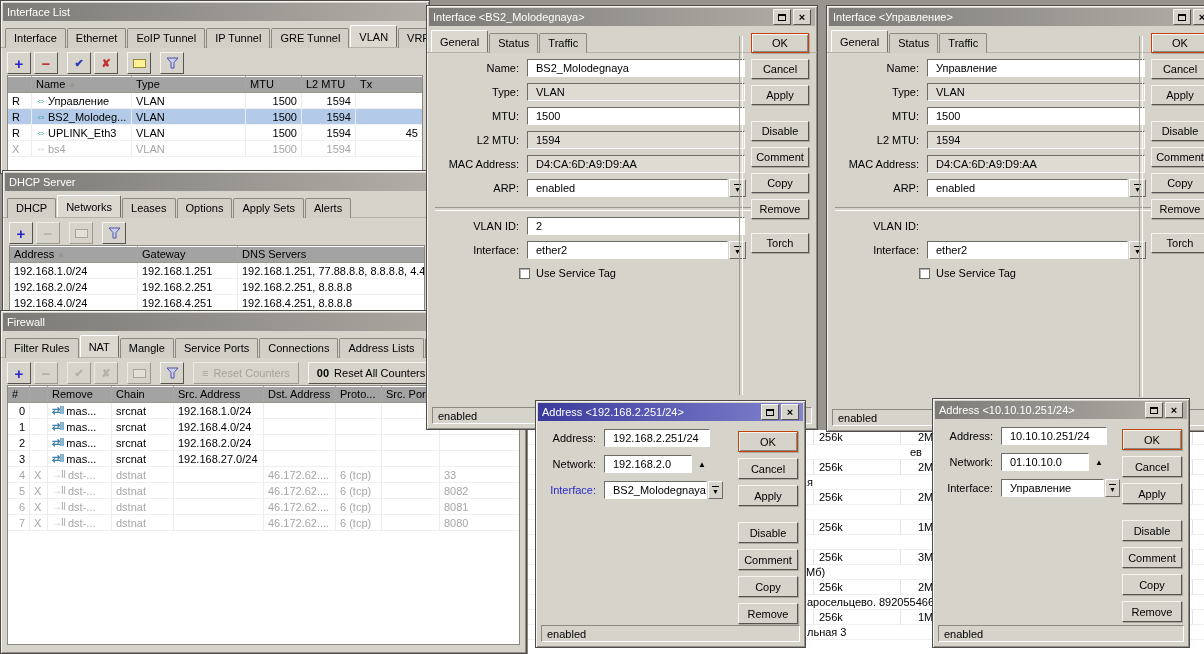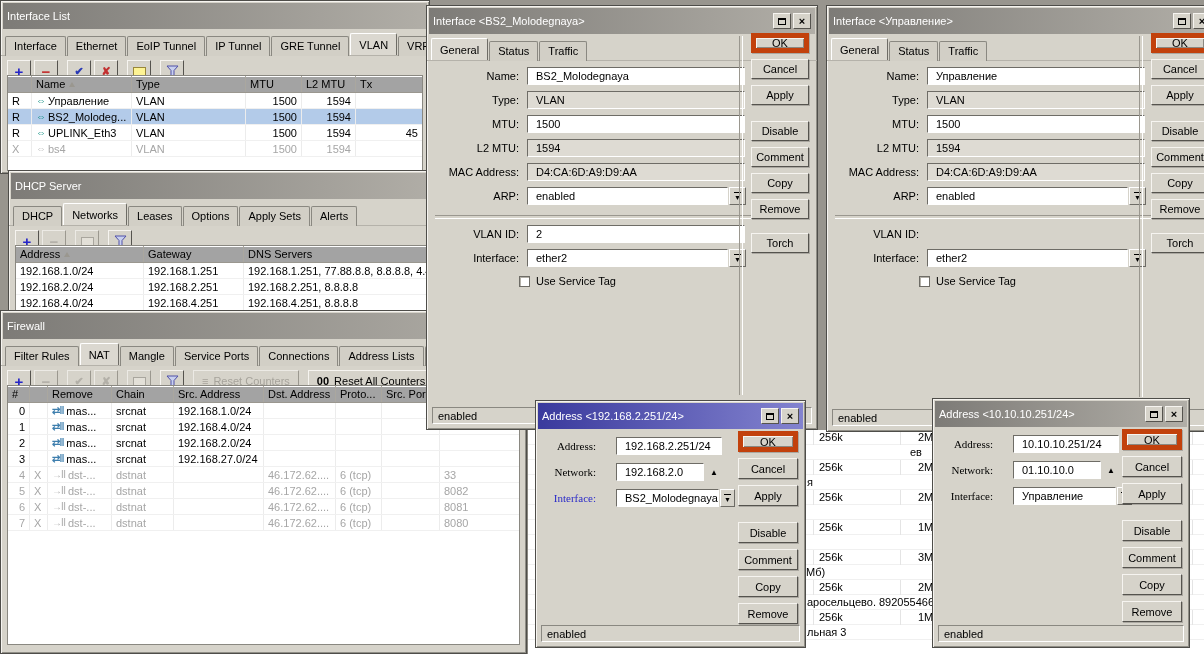--- a/index.html
+++ b/index.html
@@ -1,20 +1,20 @@
 <!DOCTYPE html>
 <html><head>
 <meta charset="utf-8">
 <style>
   html,body{margin:0;padding:0;background:#6b6963;}
   .screen{position:relative;width:1204px;height:654px;overflow:hidden;background:#98958e;
     font-family:"Liberation Sans",sans-serif;font-size:11px;color:#000;}
   .win{position:absolute;background:#d6d3ca;border:1px solid #4e4d49;
     box-shadow:inset 1px 1px 0 #f6f4f0, inset -1px -1px 0 #908e86;box-sizing:border-box;}
-  .titlebar{display:flex;align-items:center;height:26px;margin:2px 2px 0;padding:0 4px;
+  .titlebar{display:flex;align-items:center;height:18px;margin:2px 2px 0;padding:0 4px;
     background:linear-gradient(90deg,#7d7b77,#b1aea7);color:#fff;white-space:nowrap;overflow:hidden;text-align:right;}
   .titlebar.active{background:linear-gradient(90deg,#3a3a9d,#8383cf);}
   .cap{margin-left:auto;display:flex;gap:2px;}
   .cap-btn{width:16px;height:14px;background:#d6d3ca;border:1px solid;border-color:#f6f4f0 #55534e #55534e #f6f4f0;
     display:flex;align-items:center;justify-content:center;color:#000;font-size:11px;font-weight:bold;line-height:1;}
   .max-glyph{width:8px;height:7px;border:1px solid #000;border-top-width:2px;box-sizing:border-box;}
   .tabs{display:flex;align-items:flex-end;padding:4px 4px 0;border-bottom:1px solid #b5b2aa;}
   .tab{padding:3px 8px 4px;background:#d2cfc6;border:1px solid #8a8881;border-bottom:none;
     border-radius:2px 2px 0 0;margin-right:1px;line-height:12px;position:relative;top:1px;white-space:nowrap;}
   .tab.active{background:#dbd8d0;border-color:#fff #6e6c66 #dbd8d0 #fff;top:0;padding-top:5px;z-index:2;}
@@ -61,38 +61,38 @@
   .qrow span{display:flex;align-items:center;height:15px;box-sizing:border-box;overflow:hidden;flex-shrink:0;}
   .q1{width:286px;border-right:1px solid #e4e4e4;}
   .q2{width:87px;padding-left:5px;border-right:1px solid #e4e4e4;}
   .q3{width:292px;padding-left:17px;border-right:1px solid #e4e4e4;}
   .q4{flex:1 1 auto;}
   .qrow:not(.comment-row) .qc{display:none;}
   
   .frow{display:flex;align-items:center;height:18px;margin:6px 8px 0;}
   .adlg .frow{margin:8px 8px 0;}
   .flabel{width:84px;text-align:right;padding-right:8px;white-space:nowrap;display:block;}
-  .adlg .flabel{width:52px;padding-right:20px;font-family:Liberation Serif, serif;}
+  .adlg .flabel{width:52px;padding-right:8px;}
   .blue-label{color:#2a2ac8;}
   .fbox{height:18px;border:1px solid;border-color:#6e6c66 #fff #fff #6e6c66;background:#fff;padding:0 8px;
     display:flex;align-items:center;white-space:nowrap;overflow:hidden;box-sizing:border-box;}
   .fbox.ro{background:#dedbd3;}
   .w218{width:218px}.w201{width:201px}.w122{width:106px}.w102{width:88px}.w103{width:103px}
   .ddbtn{width:17px;height:18px;background:#d6d3ca;border:1px solid;border-color:#fff #6e6c66 #6e6c66 #fff;
     display:flex;align-items:center;justify-content:center;margin-left:1px;box-sizing:border-box;}
   .ddglyph{font-style:normal;font-size:7px;line-height:7px;border-top:1px solid #000;padding-top:1px;}
   .spinup{font-style:normal;font-size:8px;margin-left:6px;}
   .groove{margin:10px 8px 0;height:2px;border-top:1px solid #9a978f;border-bottom:1px solid #fff;}
   .vsep{position:absolute;top:30px;bottom:34px;right:74px;width:2px;border-left:1px solid #9a978f;border-right:1px solid #fff;}
   .btncol{position:absolute;top:27px;right:8px;width:58px;display:flex;flex-direction:column;}
   .adlg .btncol{top:30px;right:7px;width:60px;}
   .dbtn{height:20px;margin-bottom:6px;background:#d6d3ca;border:1px solid;border-color:#f6f4f0 #55534e #55534e #f6f4f0;
     box-shadow:1px 1px 0 rgba(0,0,0,.2);display:flex;align-items:center;justify-content:center;flex-shrink:0;box-sizing:border-box;}
   .adlg .dbtn{height:21px;}
-  .dbtn.default{border:5px solid #c2410c;box-shadow:inset 1px 1px 0 #f6f4f0, inset -1px -1px 0 #8a8881, 1px 1px 0 rgba(0,0,0,.2);}
+  .dbtn.default{border:1px solid #c2410c;box-shadow:inset 1px 1px 0 #f6f4f0, inset -1px -1px 0 #8a8881, 1px 1px 0 rgba(0,0,0,.2);}
   .cbrow{margin:8px 8px 0 92px;display:flex;align-items:center;gap:6px;}
   .cb{width:11px;height:11px;background:#fff;border:1px solid #6e6c66;box-shadow:inset 1px 1px 0 #b5b2aa;box-sizing:border-box;}
   .statusbar{position:absolute;left:5px;right:5px;bottom:5px;height:17px;border:1px solid;
     border-color:#8a8881 #fff #fff #8a8881;background:#d6d3ca;padding:1px 5px;display:flex;align-items:center;box-sizing:border-box;}
   b.zz{font-weight:bold;}
 </style>
 </head>
 <body>
 
 <div class="screen">
@@ -197,21 +197,21 @@
             </span>
             <span class="c il-type">VLAN</span>
             <span class="c il-mtu num">1500</span>
             <span class="c il-l2 num">1594</span>
             <span class="c il-tx num"></span>
           </div>
         </div>
     </div>
   </div>
 
-  <div class="win" style="left:8px;top:170px;width:430px;height:144px;">
+  <div class="win" style="left:2px;top:170px;width:430px;height:144px;">
     <div class="titlebar">
       <span>DHCP Server</span>
     </div>
     <div class="tabs">
 
     <div class="tab"><span>DHCP</span></div>
         <div class="tab active"><span>Networks</span></div>
         <div class="tab"><span>Leases</span></div>
         <div class="tab"><span>Options</span></div>
         <div class="tab"><span>Apply Sets</span></div>

